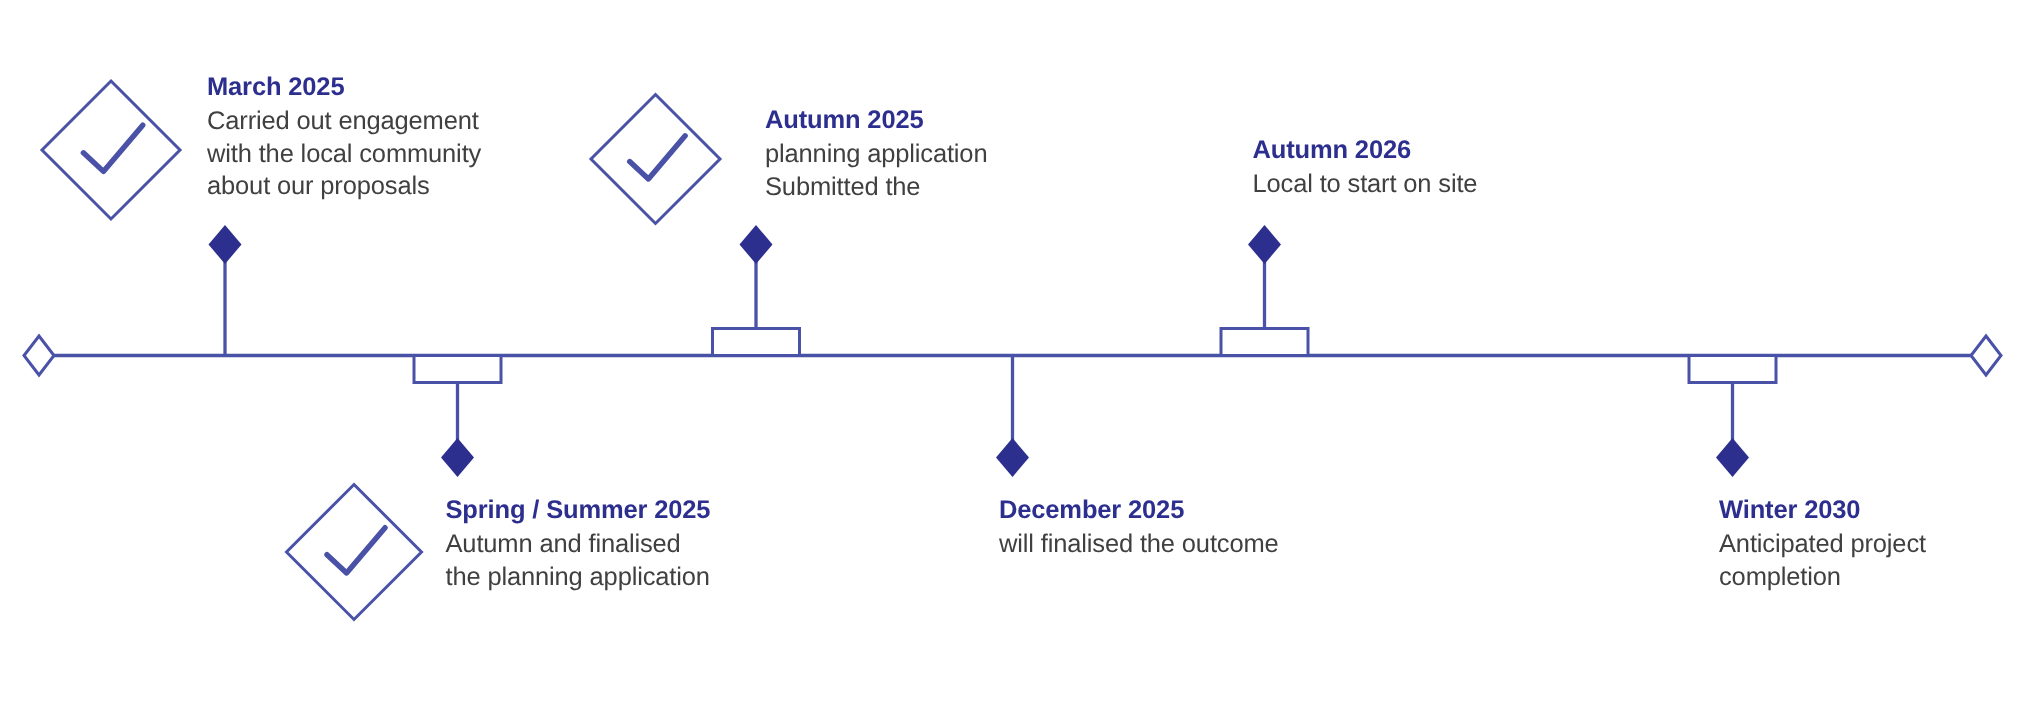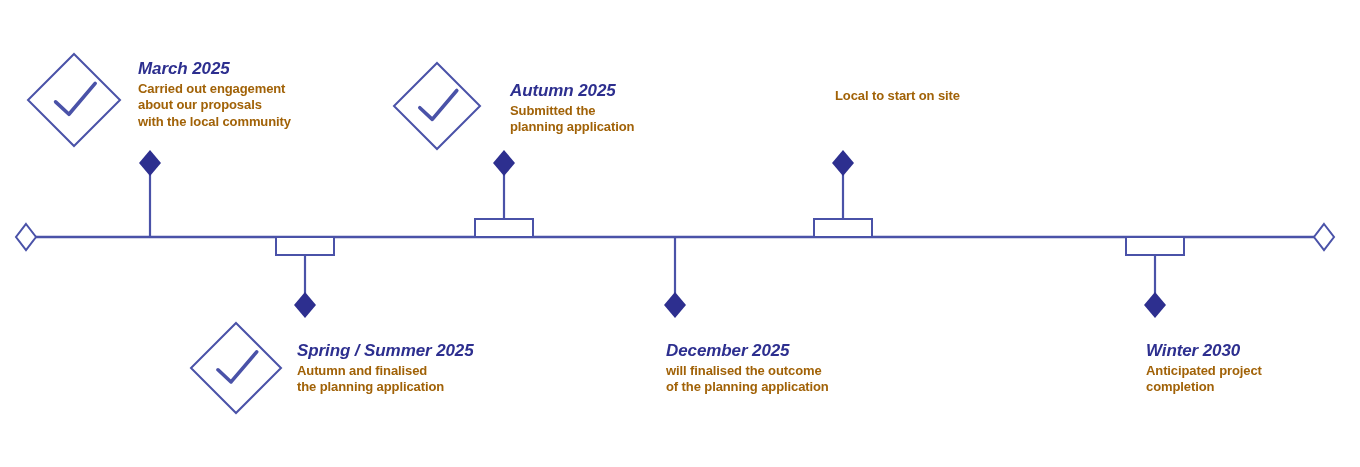--- a/index.html
+++ b/index.html
@@ -26,27 +26,26 @@
   .milestone-label {
     position: absolute;
     line-height: 1.28;
   }
   .milestone-title {
     font-size: 17px;
     font-weight: bold;
     color: #2d2f8f;
     letter-spacing: -0.1px;
     white-space: nowrap;
-    margin: 12px 0 1px 0;
-    font-style: italic;
+    margin: 1px 0 1px 0;
   }
   .milestone-desc {
-    font-size: 13px;
-    font-weight: bold;
-    color: #a16207;
+    font-size: 17px;
+    font-weight: normal;
+    color: #404040;
     letter-spacing: -0.1px;
     margin: 0;
   }
   .milestone-desc span { display: block; white-space: nowrap; }
 </style>
 </head>
 <body>
 
 <div id="timeline-root">
 
@@ -88,46 +87,46 @@
         <line x1="1155" y1="255" x2="1155" y2="305" stroke="#4a52a8" stroke-width="2.2"></line>
         <polygon points="1155 292 1166 305 1155 318 1144 305" fill="#2d2f8f"></polygon>
       </g>
     </svg>
 
   <div id="labels-layer">
       <div class="milestone-label" style="left: 138px; top: 46px;">
         <div class="milestone-title">March 2025</div>
         <div class="milestone-desc">
           <span>Carried out engagement</span>
+          <span>with the local community</span>
           <span>about our proposals</span>
-          <span>with the local community</span>
         </div>
       </div>
       <div class="milestone-label" style="left: 297px; top: 328px;">
         <div class="milestone-title">Spring / Summer 2025</div>
         <div class="milestone-desc">
           <span>Autumn and finalised</span>
           <span>the planning application</span>
         </div>
       </div>
       <div class="milestone-label" style="left: 510px; top: 68px;">
         <div class="milestone-title">Autumn 2025</div>
         <div class="milestone-desc">
+          <span>planning application</span>
           <span>Submitted the</span>
-          <span>planning application</span>
         </div>
       </div>
       <div class="milestone-label" style="left: 666px; top: 328px;">
         <div class="milestone-title">December 2025</div>
         <div class="milestone-desc">
           <span>will finalised the outcome</span>
-          <span>of the planning application</span>
         </div>
       </div>
       <div class="milestone-label" style="left: 835px; top: 88px;">
+        <div class="milestone-title">Autumn 2026</div>
         <div class="milestone-desc">
           <span>Local to start on site</span>
         </div>
       </div>
       <div class="milestone-label" style="left: 1146px; top: 328px;">
         <div class="milestone-title">Winter 2030</div>
         <div class="milestone-desc">
           <span>Anticipated project</span>
           <span>completion</span>
         </div>

